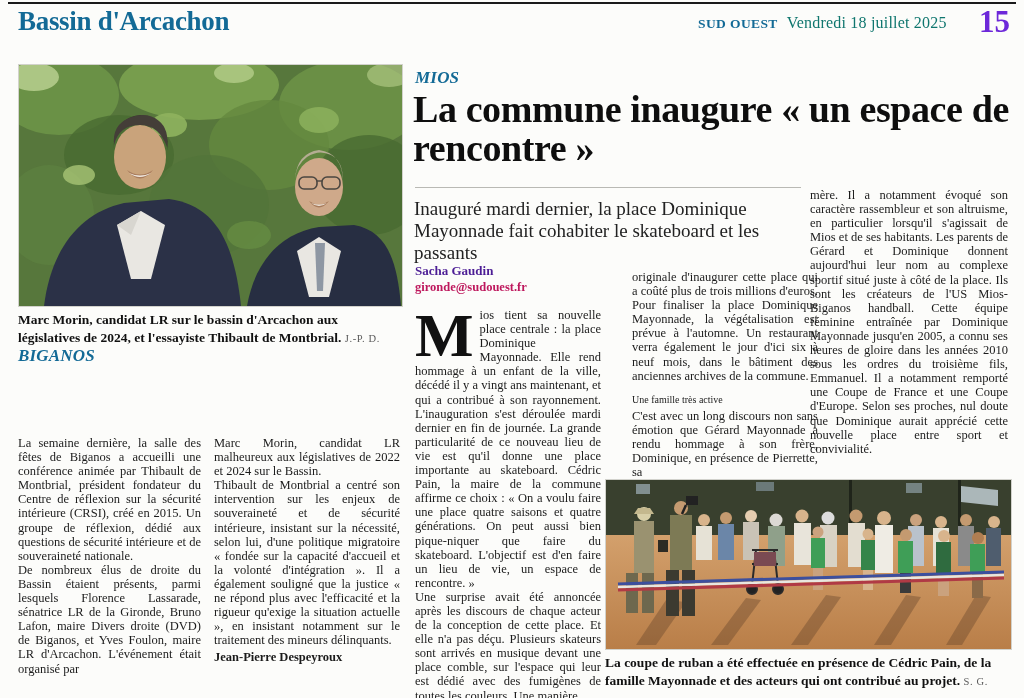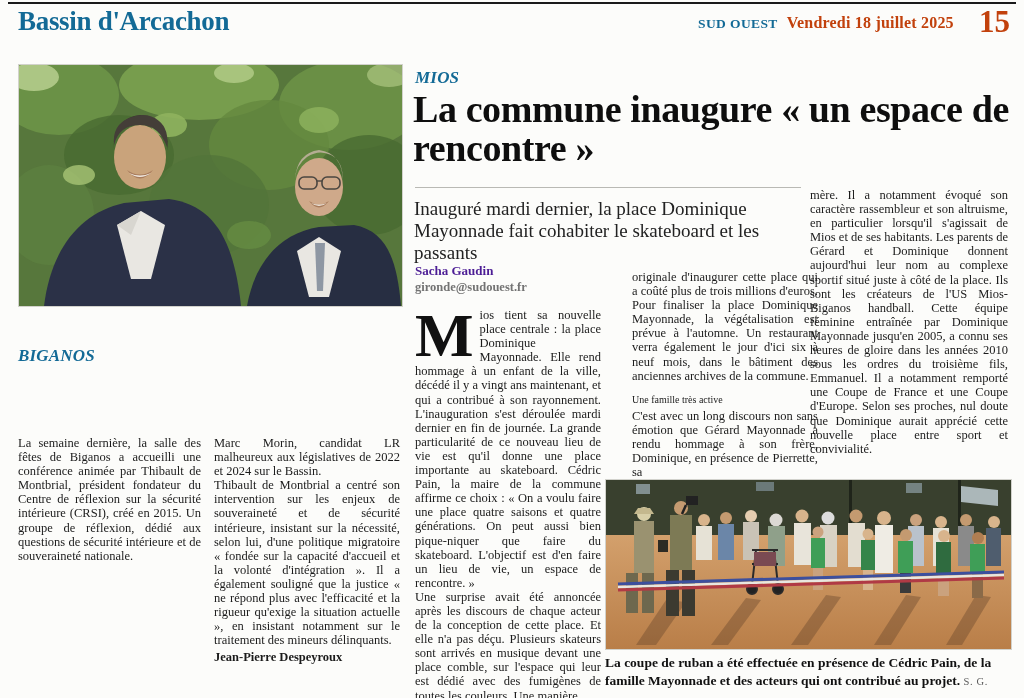--- a/index.html
+++ b/index.html
@@ -3,36 +3,36 @@
 <meta charset="utf-8">
 <style>
   html,body{margin:0;padding:0;background:#e8e8e4;}
   .page{position:relative;width:1024px;height:698px;margin:0 auto;background:#fcfcfa;
         font-family:"Liberation Serif", serif;color:#1b1b1b;overflow:hidden;}
   .top-rule{position:absolute;left:8px;right:8px;top:2px;height:2px;background:#1a1a1a;}
   .section-title{position:absolute;left:18px;top:6px;font-size:27px;font-weight:bold;
         color:#136a96;letter-spacing:-0.3px;}
   .masthead{position:absolute;left:698px;top:14px;display:flex;align-items:baseline;}
   .brand{color:#136a96;font-weight:bold;font-size:13.5px;letter-spacing:0.4px;}
-  .edition-date{font-weight:bold;font-size:16px;color:#c2410c;margin-left:9px;letter-spacing:0.2px;}
+  .edition-date{font-weight:normal;font-size:16px;color:#0f766e;margin-left:9px;letter-spacing:0.2px;}
   .page-number{position:absolute;left:955px;top:4px;width:55px;text-align:right;
-        font-size:31px;font-weight:bold;color:#c2410c;}
+        font-size:31px;font-weight:bold;color:#6d28d9;}
   .photo-frame{position:absolute;border:1px solid #d2d2cc;background:#888;overflow:hidden;}
   .caption{font-size:13.5px;font-weight:bold;line-height:1.32;color:#111;}
   .credit{font-size:10.5px;font-weight:normal;color:#5a5a5a;letter-spacing:0.6px;}
   .kicker{font-size:17px;font-weight:bold;font-style:italic;color:#136a96;letter-spacing:0.2px;}
   .headline{font-weight:bold;color:#0e0e0e;letter-spacing:-0.4px;}
   .hl-left{position:absolute;left:16px;top:368px;width:392px;font-size:27px;line-height:1.05;}
   .hl-right{position:absolute;left:413px;top:90px;width:600px;font-size:38px;line-height:1.02;}
   .hl-rule{position:absolute;left:415px;top:187px;width:386px;height:1px;background:#b9b9b4;}
   .standfirst{position:absolute;left:414px;top:198px;width:402px;font-size:19px;
         line-height:1.16;color:#222;}
   .byline-block{position:absolute;left:415px;top:263px;}
   .author{font-size:13px;font-weight:bold;color:#4c1d95;}
-  .author-email{font-size:12.5px;font-weight:bold;color:#737373;margin-top:1px;}
+  .author-email{font-size:12.5px;font-weight:bold;color:#be185d;margin-top:1px;}
   .bodycol{position:absolute;font-size:12.5px;line-height:14.1px;text-align:justify;
         color:#1b1b1b;hyphens:auto;-webkit-hyphens:auto;}
   .bodycol p{margin:0;}
   .lcol1{left:18px;top:436px;width:183px;height:232px;}
   .lcol2{left:214px;top:436px;width:186px;height:232px;}
   .rcol1{left:415px;top:308px;width:186px;height:388px;}
   .rcol2{left:632px;top:270px;width:186px;height:212px;}
   .rcol3{left:810px;top:188px;width:198px;height:290px;}
   .dropcap{float:left;font-size:62px;line-height:50px;font-weight:bold;color:#111;
         padding:2px 6px 0 0;}
@@ -92,25 +92,30 @@
       <ellipse cx="300" cy="122" rx="24" ry="29" fill="#cfa98a"></ellipse>
       <path d="M276,114 Q278,88 300,85 Q323,88 324,116 Q324,96 312,90 Q300,84 288,92 Q277,100 276,114 Z" fill="#b5ad93"></path>
       <rect x="280" y="112" width="18" height="12" rx="5" fill="none" stroke="#4a4640" stroke-width="1.6"></rect>
       <rect x="303" y="112" width="18" height="12" rx="5" fill="none" stroke="#4a4640" stroke-width="1.6"></rect>
       <line x1="298" y1="116" x2="303" y2="116" stroke="#4a4640" stroke-width="1.4"></line>
       <path d="M290,136 Q300,143 310,136 Q300,149 290,136 Z" fill="#a87c5c"></path>
       <path d="M292,138 Q300,144 308,138 Q300,141 292,138 Z" fill="#efe6dc"></path>
     </svg>
   </div>
 
+  <div class="caption caption-left">
+    <span>Marc Morin, candidat LR sur le bassin d'Arcachon aux législatives de 2024, et l'essayiste Thibault de Montbrial.</span>
+    <span class="credit">J.-P. D.</span>
+  </div>
 
   <div class="kicker k-left">BIGANOS</div>
 
   <div class="bodycol lcol1">
     <p>La semaine dernière, la salle des fêtes de Biganos a accueilli une conférence animée par Thibault de Montbrial, président fondateur du Centre de réflexion sur la sécurité intérieure (CRSI), créé en 2015. Un groupe de réflexion, dédié aux questions de sécurité intérieure et de souveraineté nationale.</p>
+    <p>De nombreux élus de droite du Bassin étaient présents, parmi lesquels Florence Lassarade, sénatrice LR de la Gironde, Bruno Lafon, maire Divers droite (DVD) de Biganos, et Yves Foulon, maire LR d'Arcachon. L'événement était organisé par</p>
   </div>
   <div class="bodycol lcol2">
     <p>Marc Morin, candidat LR malheureux aux législatives de 2022 et 2024 sur le Bassin.</p>
     <p>Thibault de Montbrial a centré son intervention sur les enjeux de souveraineté et de sécurité intérieure, insistant sur la nécessité, selon lui, d'une politique migratoire « fondée sur la capacité d'accueil et la volonté d'intégration ». Il a également souligné que la justice « ne répond plus avec l'efficacité et la rigueur qu'exige la situation actuelle », en insistant notamment sur le traitement des mineurs délinquants.</p>
     <p class="byline-end">Jean-Pierre Despeyroux</p>
   </div>
 
   <div class="kicker k-right">MIOS</div>
   <h1 class="headline hl-right" style="margin:0;">La commune inaugure « un espace de rencontre »</h1>
   <div class="hl-rule"></div>

